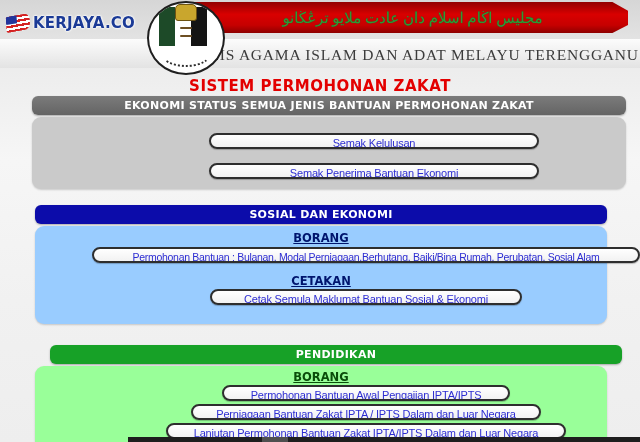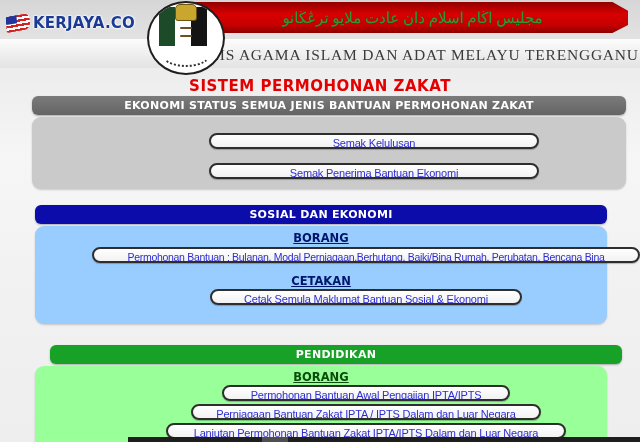--- a/index.html
+++ b/index.html
@@ -130,21 +130,21 @@
 
   <div class="bar bar-gray">EKONOMI STATUS SEMUA JENIS BANTUAN PERMOHONAN ZAKAT</div>
   <div class="panel panel-gray">
     <button class="btn" style="top:16px;width:330px;">Semak Kelulusan</button>
     <button class="btn" style="top:46px;width:330px;">Semak Penerima Bantuan Ekonomi</button>
   </div>
 
   <div class="bar bar-blue">SOSIAL DAN EKONOMI</div>
   <div class="panel panel-blue">
     <div class="section-label label-navy" style="top:5px;">BORANG</div>
-    <button class="btn btn-long" style="top:21px;width:548px;">Permohonan Bantuan : Bulanan, Modal Perniagaan,Berhutang, Baiki/Bina Rumah, Perubatan, Bencana Bina</button>
+    <button class="btn btn-long" style="top:21px;width:548px;">Permohonan Bantuan : Bulanan, Modal Perniagaan,Berhutang, Baiki/Bina Rumah, Perubatan, Sosial Alam</button>
     <div class="section-label label-navy" style="top:48px;">CETAKAN</div>
     <button class="btn" style="top:63px;width:312px;">Cetak Semula Maklumat Bantuan Sosial &amp; Ekonomi</button>
   </div>
 
   <div class="bar bar-green">PENDIDIKAN</div>
   <div class="panel panel-green">
     <div class="section-label label-darkgreen" style="top:4px;">BORANG</div>
     <button class="btn" style="top:19px;width:288px;">Permohonan Bantuan Awal Pengajian IPTA/IPTS</button>
     <button class="btn" style="top:38px;width:350px;">Perniagaan Bantuan Zakat IPTA / IPTS Dalam dan Luar Negara</button>
     <button class="btn" style="top:57px;width:400px;">Lanjutan Permohonan Bantuan Zakat IPTA/IPTS Dalam dan Luar Negara</button>

